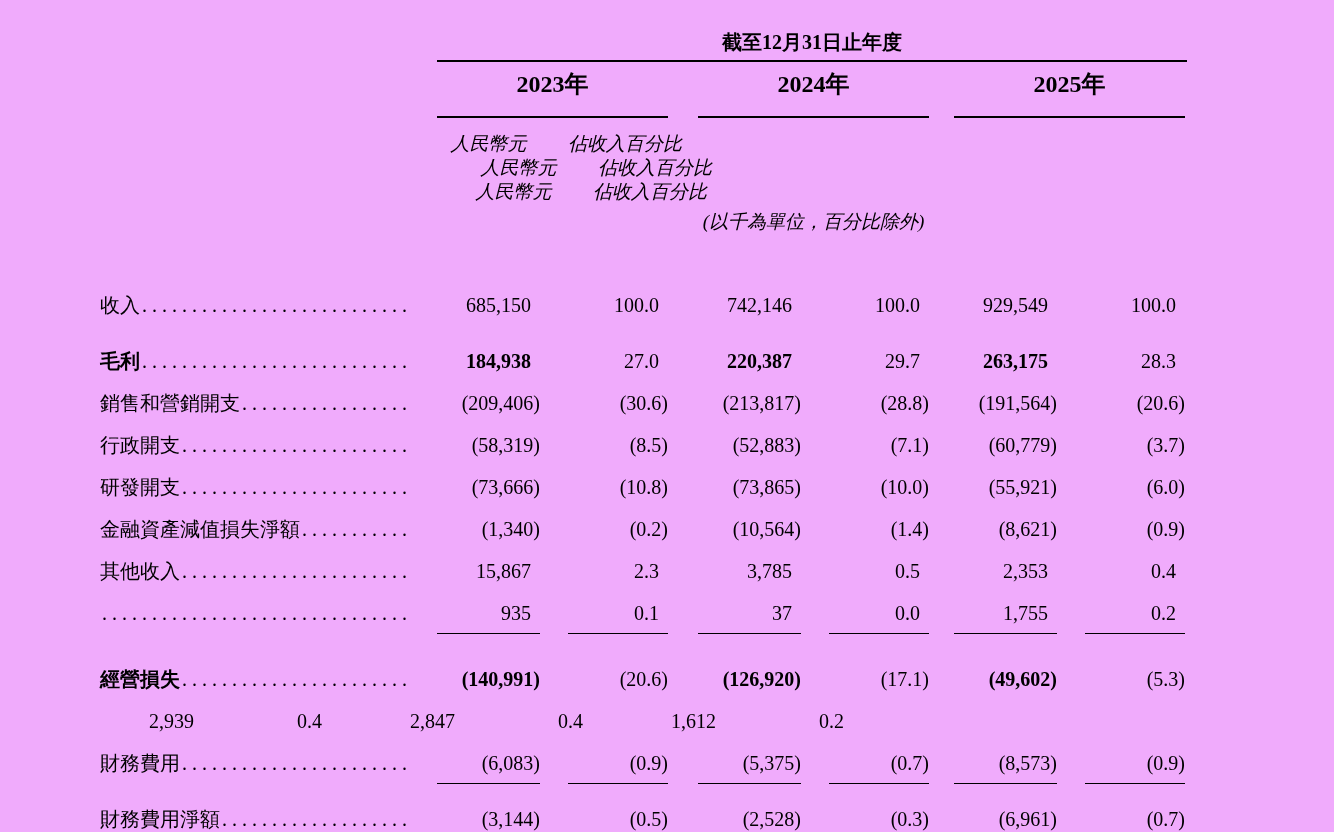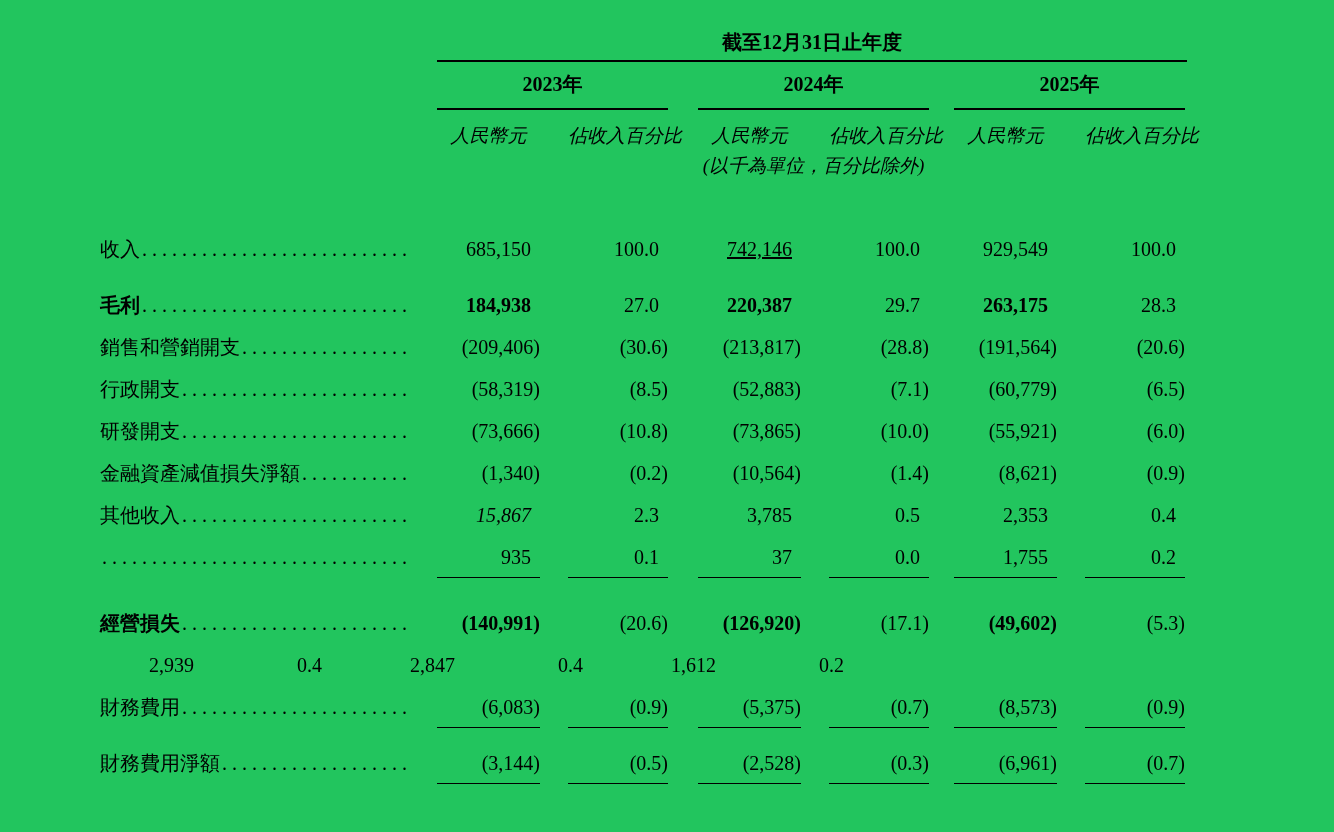--- a/index.html
+++ b/index.html
@@ -6,21 +6,21 @@
   html, body { background: #ffffff; }
   body {
     width: 1334px; height: 832px;
     font-family: "Liberation Serif", "DejaVu Serif", serif;
     color: #000;
   }
   .page {
     position: relative;
     width: 1334px; height: 832px;
     overflow: hidden;
-    background: #22c55e;
+    background: #f0abfc;
   }
   .tbl {
     position: absolute;
     left: 100px; top: 0;
     width: 1090px;
   }
 
   
   .thead { padding-top: 30px; }
   .period {
@@ -35,28 +35,28 @@
     margin-top: 6px;
     border-top: 2.5px solid #000;
     height: 0;
   }
   .years, .colheads { display: flex; margin-left: 337px; }
   .years { margin-top: 10px; }
   .yg {
     width: 231px;
     text-align: center;
     font-weight: bold;
-    font-size: 20px; line-height: 24px;
-    padding-bottom: 12px;
+    font-size: 24px; line-height: 24px;
+    padding-bottom: 20px;
     border-bottom: 2px solid #000;
     white-space: nowrap;
   }
   .yg + .yg { margin-left: 30px; }
   .yg:nth-child(3) { margin-left: 25px; }
-  .colheads { margin-top: 14px; }
+  .colheads { margin-top: 14px; flex-direction: column; }
   .chg { width: 231px; display: flex; }
   .chg + .chg { margin-left: 30px; }
   .chg:nth-child(3) { margin-left: 25px; }
   .ch-rmb, .ch-pct {
     font-style: italic;
     font-size: 19px; line-height: 24px;
     text-align: center;
     white-space: nowrap;
   }
   .ch-rmb { width: 103px; }
@@ -133,21 +133,21 @@
       <div class="row">
         <div class="labelcell">
           <span class="lbl">收入</span>
           <span class="dots"></span>
         </div>
         <div class="g">
           <span class="v" style="padding-right: 9px;">685,150</span>
           <span class="p" style="padding-right: 9px;">100.0</span>
         </div>
         <div class="g">
-          <span class="v" style="padding-right: 9px; text-decoration: underline;">742,146</span>
+          <span class="v" style="padding-right: 9px;">742,146</span>
           <span class="p" style="padding-right: 9px;">100.0</span>
         </div>
         <div class="g">
           <span class="v" style="padding-right: 9px;">929,549</span>
           <span class="p" style="padding-right: 9px;">100.0</span>
         </div>
       </div>
 
 
       <div class="row bold mt14">
@@ -196,21 +196,21 @@
         <div class="g">
           <span class="v">(58,319)</span>
           <span class="p">(8.5)</span>
         </div>
         <div class="g">
           <span class="v">(52,883)</span>
           <span class="p">(7.1)</span>
         </div>
         <div class="g">
           <span class="v">(60,779)</span>
-          <span class="p">(6.5)</span>
+          <span class="p">(3.7)</span>
         </div>
       </div>
 
       <div class="row">
         <div class="labelcell">
           <span class="lbl">研發開支</span>
           <span class="dots"></span>
         </div>
         <div class="g">
           <span class="v">(73,666)</span>
@@ -244,21 +244,21 @@
           <span class="p">(0.9)</span>
         </div>
       </div>
 
       <div class="row">
         <div class="labelcell">
           <span class="lbl">其他收入</span>
           <span class="dots"></span>
         </div>
         <div class="g">
-          <span class="v" style="padding-right: 9px; font-style: italic;">15,867</span>
+          <span class="v" style="padding-right: 9px;">15,867</span>
           <span class="p" style="padding-right: 9px;">2.3</span>
         </div>
         <div class="g">
           <span class="v" style="padding-right: 9px;">3,785</span>
           <span class="p" style="padding-right: 9px; font-family: Liberation Serif, serif;">0.5</span>
         </div>
         <div class="g">
           <span class="v" style="padding-right: 9px;">2,353</span>
           <span class="p" style="padding-right: 9px;">0.4</span>
         </div>

